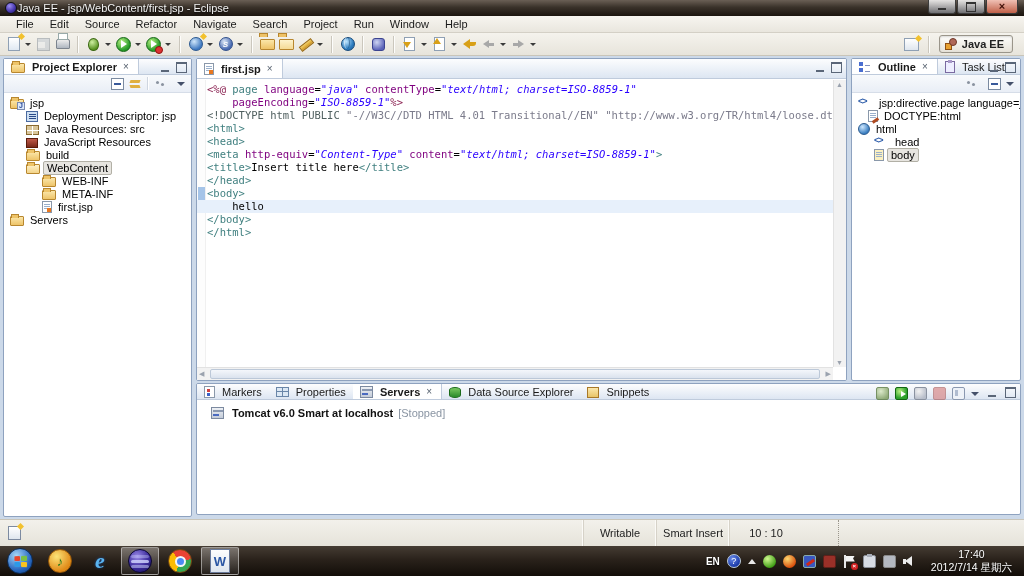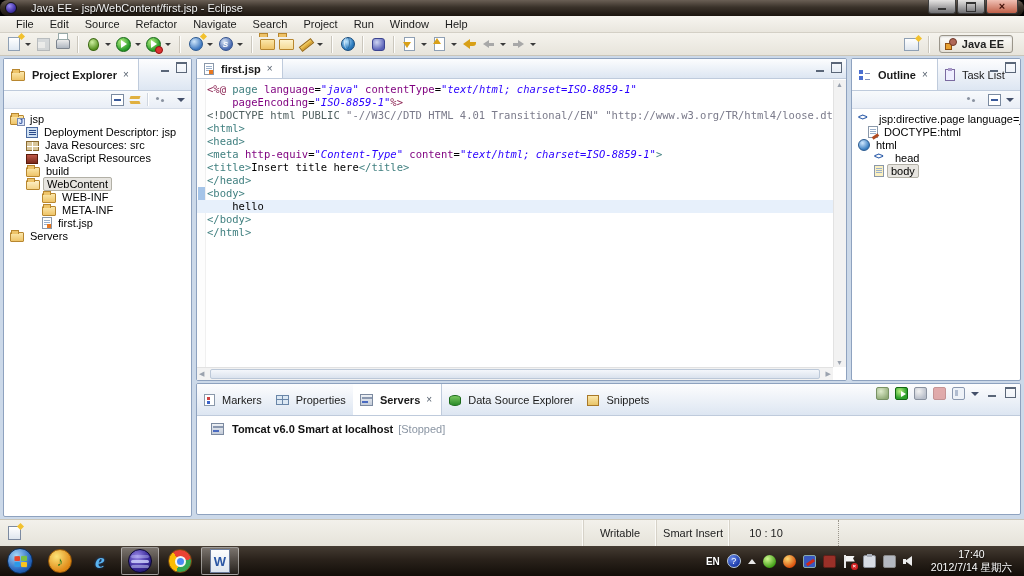--- a/index.html
+++ b/index.html
@@ -3,21 +3,21 @@
 <meta charset="utf-8">
 <style>
   * { margin:0; padding:0; box-sizing:border-box; }
   html,body { width:1024px; height:576px; overflow:hidden; }
   body { font-family:"Liberation Sans",sans-serif; font-size:11px; background:#000; position:relative; color:#000; }
   #screen { position:absolute; inset:0; }
 
   
   #titlebar { position:absolute; left:0; top:0; right:0; height:16px;
     background:linear-gradient(#6a5f55 0%, #3a322a 45%, #1b150f 100%);
-    display:flex; align-items:center; gap:14px; padding:0 5px; color:#f2f2f2;border-radius:8px; }
+    display:flex; align-items:center; gap:0; padding:0 5px; color:#f2f2f2; }
   .eclipse-orb { width:12px; height:12px; border-radius:50%;
     background:radial-gradient(circle at 35% 30%, #9a8cf0, #4a3ab0 55%, #1c1260); border:1px solid #111; }
   #titlebar .ttl { font-size:11px; text-shadow:0 1px 2px #000; white-space:nowrap; }
   .win-btns { position:absolute; right:6px; top:0; display:flex; }
   .win-btn { width:28px; height:14px; margin-left:1px; border:1px solid #3c3c3c; border-top:none;
     border-radius:0 0 3px 3px; background:linear-gradient(rgba(250,250,250,.85),rgba(160,165,175,.6));
     display:flex; align-items:center; justify-content:center; font-size:9px; color:#222; line-height:1; }
   .win-btn.close { width:32px; background:linear-gradient(#f0c0b4,#c06048); color:#401008; }
   .wb-min::before { content:""; width:8px; height:2px; background:#333; margin-top:5px; }
   .wb-max::before { content:""; width:8px; height:7px; border:1px solid #333; border-top:2px solid #333; background:transparent; }
@@ -72,21 +72,21 @@
   .open-persp::after { content:""; position:absolute; right:-3px; top:-3px; width:5px; height:5px; background:#f2c12e; transform:rotate(45deg); }
   .persp-btn { display:flex; align-items:center; gap:5px; padding:2px 8px 2px 5px; background:linear-gradient(#fefefc,#e6e2d8);
     border:1px solid #9a958a; border-radius:3px; box-shadow:inset 0 1px 2px rgba(0,0,0,.15); font-weight:bold; color:#222; }
   .persp-ico { width:12px; height:12px; position:relative; }
   .persp-ico::before { content:""; position:absolute; left:0; top:5px; width:5px; height:5px; background:#e8a030; border:1px solid #905010; }
   .persp-ico::after { content:""; position:absolute; right:0; top:0; width:6px; height:6px; border-radius:50%; background:#b06858; border:1px solid #703828; }
 
   
   #workspace { position:absolute; top:56px; left:0; right:0; height:463px; background:#ccd9e9; }
   .panel { position:absolute; background:#fff; border:1px solid #8ea2bf; border-radius:2px; overflow:hidden; }
-  .phead { height:32px; background:linear-gradient(#fdfdfe,#dde6f2); border-bottom:1px solid #bfcbdc; display:flex; position:relative; }
+  .phead { height:16px; background:linear-gradient(#fdfdfe,#dde6f2); border-bottom:1px solid #bfcbdc; display:flex; position:relative; }
   .ptab { display:flex; align-items:center; gap:4px; padding:0 7px; color:#1a1a1a; white-space:nowrap; }
   .ptab.active { background:#fff; border-right:1px solid #bfcbdc; font-weight:bold; }
   .tab-close { width:10px; height:10px; display:inline-flex; align-items:center; justify-content:center; color:#55606e; font-size:10px; }
   .tab-close::before { content:"×"; font-weight:normal; }
   .pm-group { position:absolute; right:4px; top:4px; display:flex; gap:4px; }
   .pm-btn { width:12px; height:11px; display:flex; align-items:flex-end; justify-content:center; }
   .pm-min::before { content:""; width:8px; height:2px; background:#5a6678; margin-bottom:2px; }
   .pm-max::before { content:""; width:9px; height:8px; border:1px solid #5a6678; border-top:2px solid #5a6678; margin-bottom:1px; }
   .ptools { height:18px; background:linear-gradient(#f8fafc,#e9eef6); border-bottom:1px solid #d6dde8;
     display:flex; align-items:center; justify-content:flex-end; gap:5px; padding-right:5px; }

